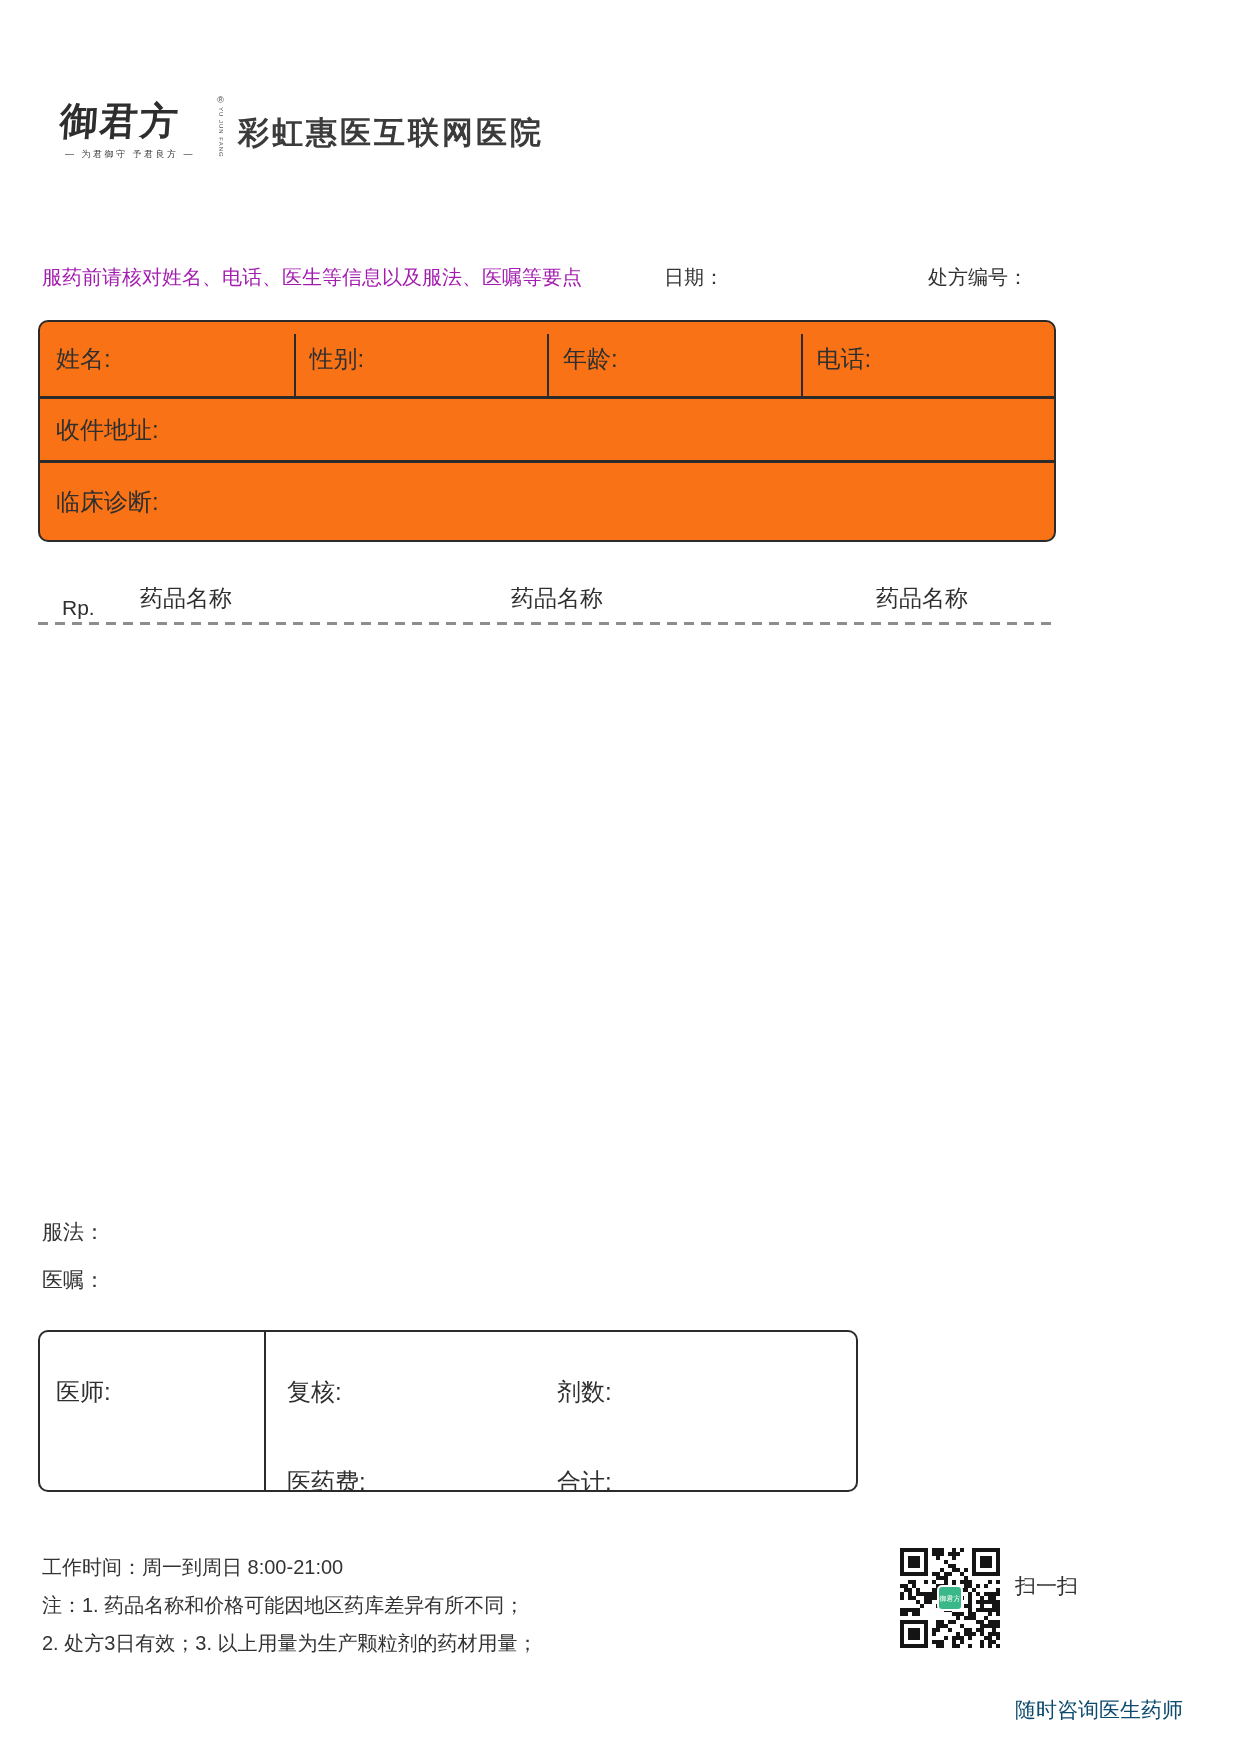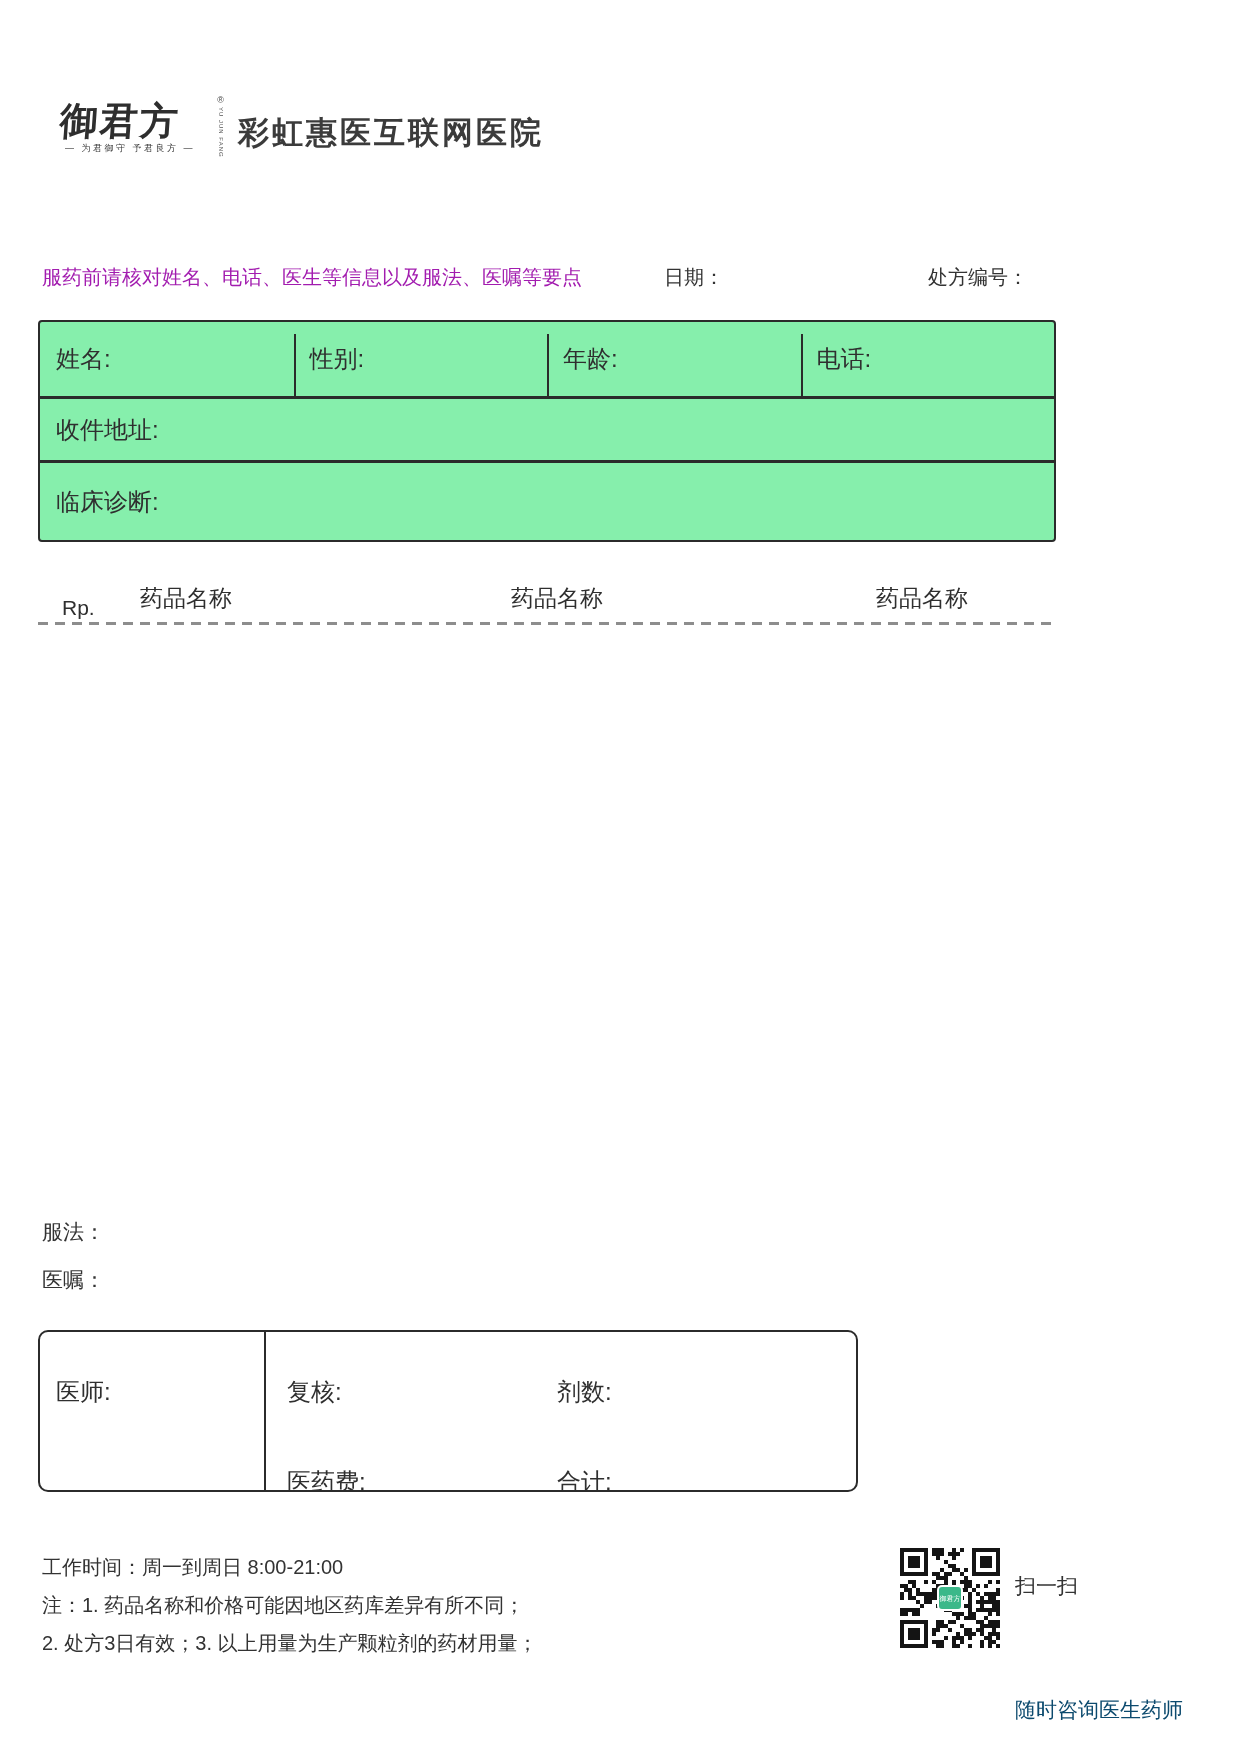--- a/index.html
+++ b/index.html
@@ -24,39 +24,39 @@
     color:#2e2e2e; transform:skewX(-4deg); line-height:1.1;
     white-space:nowrap;
   }
   .brand-side { position:absolute; right:-14px; top:-4px; display:flex; flex-direction:column; align-items:center; }
   .reg { font-size:9px; color:#444; line-height:1; }
   .brand-side-vert {
     writing-mode:vertical-rl; font-size:6px; letter-spacing:1px;
     color:#555; margin-top:2px; line-height:1;
   }
   .brand-tagline {
-    font-size:9px; letter-spacing:2.5px;
+    margin-top:6px; font-size:9px; letter-spacing:2.5px;
     color:#3a3a3a; white-space:nowrap; text-align:center; width:140px;
   }
   .hospital-title {
     position:absolute; left:238px; top:112px;
     font-size:31px; font-weight:800; letter-spacing:3px;
     color:#3b3b3b; white-space:nowrap;
   }
 
   
   .notice-reminder { position:absolute; left:42px; top:264px; font-size:20px; color:#a21caf; white-space:nowrap; }
   .notice-date     { position:absolute; left:664px; top:264px; font-size:20px; color:#333; }
   .notice-rx-no    { position:absolute; left:928px; top:264px; font-size:20px; color:#333; }
 
   
   .patient-box {
     position:absolute; left:38px; top:320px; width:1018px; height:222px;
-    border:2.5px solid var(--border,#2b2b2b); border-radius:4px;
-    display:flex; flex-direction:column; overflow:hidden; background:#86efac;
+    border:2.5px solid var(--border,#2b2b2b); border-radius:10px;
+    display:flex; flex-direction:column; overflow:hidden; background:#f97316;
   }
   .p-row { display:flex; align-items:center; }
   .p-row1 { height:77px; border-bottom:3px solid var(--border,#2b2b2b); }
   .p-row2 { height:64px; border-bottom:3px solid var(--border,#2b2b2b); }
   .p-row3 { flex:1; }
   .p-cell { position:relative; width:25%; height:100%; display:flex; align-items:center; }
   .p-cell.vdiv::before {
     content:""; position:absolute; left:0; top:12px; bottom:0;
     width:2px; background:var(--border,#2b2b2b);
   }

